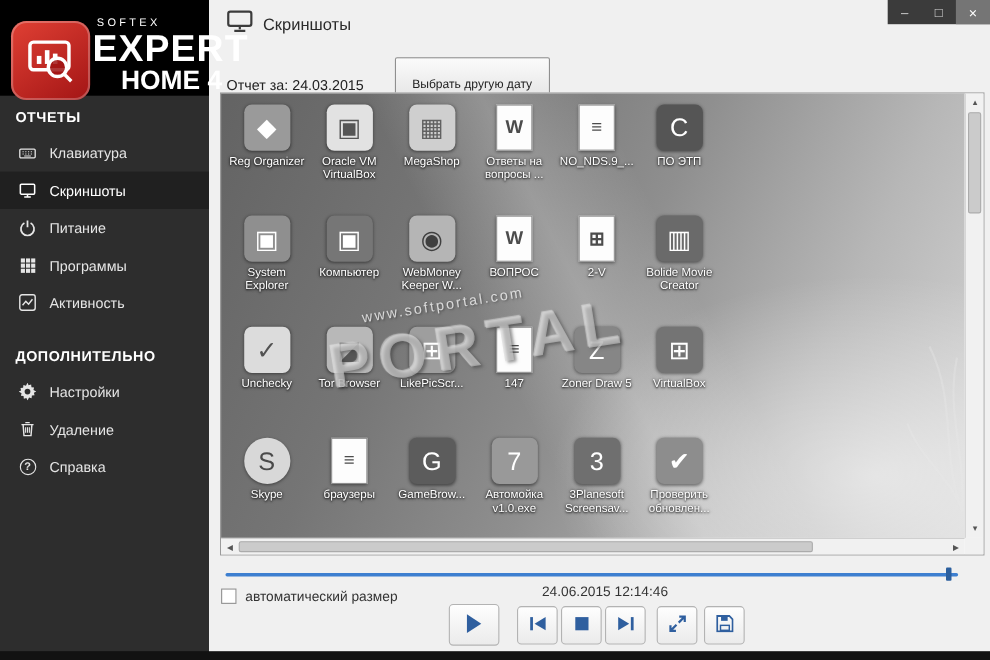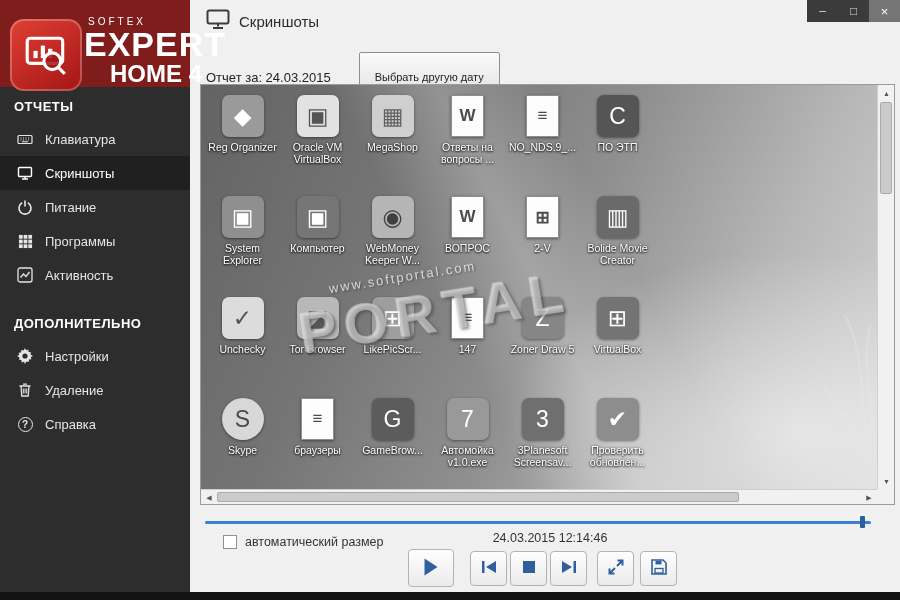--- a/index.html
+++ b/index.html
@@ -2,21 +2,21 @@
 <html><head>
 <meta charset="utf-8">
 <style>
   * { margin:0; padding:0; box-sizing:border-box; }
   html,body { background:#444; }
   body { font-family:"Liberation Sans", sans-serif; }
   .window { position:relative; width:900px; height:600px; background:#f0f0f0; overflow:hidden; cursor:default; margin:0 auto; }
 
   
   .sidebar { position:absolute; left:0; top:0; width:190px; height:600px; background:#2d2d2d; z-index:5; }
-  .logo-area { position:relative; height:87px; background:#7f1d1d; }
+  .logo-area { position:relative; height:87px; background:#000000; }
   .logo-icon { position:absolute; left:10px; top:19px; width:72px; height:72px; border-radius:14px;
                background:linear-gradient(145deg,#e04034,#a31515); display:flex; align-items:center; justify-content:center;
                box-shadow:inset 0 0 0 2px rgba(255,255,255,0.25); }
   .logo-text { position:absolute; left:84px; top:16px; color:#fff; }
   .brand { font-size:10px; letter-spacing:3px; margin-left:4px; }
   .product { font-size:34px; font-weight:bold; line-height:1.0; letter-spacing:1px; }
   .edition { font-size:24px; font-weight:bold; margin-left:26px; line-height:1.05; }
   .section-title { padding:12px 14px 8px 14px; color:#ffffff; font-weight:bold; font-size:13px; letter-spacing:0.5px; }
   .nav-item { height:34px; display:flex; align-items:center; padding-left:16px; gap:11px; color:#e5e5e5; font-size:13px; }
   .nav-item.active { background:#202020; color:#ffffff; }
@@ -74,21 +74,21 @@
   .h-rt { right:0; top:0; width:16px; height:15px; }
   .v-thumb { position:absolute; left:2px; right:2px; top:17px; height:92px; background:#cbcbcb; border:1px solid #ababab; border-radius:2px; }
   .h-thumb { position:absolute; top:2px; bottom:2px; left:16px; width:522px; background:#cbcbcb; border:1px solid #ababab; border-radius:2px; }
 
   
   .timeline { position:absolute; left:205px; top:516px; width:666px; height:12px; }
   .timeline-track { position:absolute; left:0; right:0; top:5px; height:3px; background:#3d7fd0; border-radius:2px; }
   .timeline-handle { position:absolute; right:6px; top:0; width:5px; height:12px; background:#2b5f9e; border-radius:1px; }
 
   
-  .autosize-row { position:absolute; left:223px; top:535px; display:flex; align-items:center; gap:8px; }
+  .autosize-row { position:absolute; left:201px; top:535px; display:flex; align-items:center; gap:8px; }
   .checkbox { width:14px; height:14px; background:#fff; border:1px solid #8f8f8f; }
   .autosize-label { font-size:12.5px; color:#333; }
   .timestamp { position:absolute; left:440px; top:531px; width:220px; text-align:center; font-size:12.5px; color:#333; }
   .player { position:absolute; left:408px; top:549px; display:flex; align-items:center; }
   .pbtn { height:35px; width:37px; background:linear-gradient(#fefefe,#ebebeb); border:1px solid #b3b3b3; border-radius:4px;
           display:flex; align-items:center; justify-content:center; }
   .pbtn.big { width:46px; height:38px; margin-right:16px; }
   .g2 { margin-left:3px; }
   .g10 { margin-left:10px; }
   .g6 { margin-left:6px; }
@@ -358,21 +358,21 @@
   <div class="timeline">
     <div class="timeline-track"></div>
     <div class="timeline-handle"></div>
   </div>
 
   <div class="autosize-row">
     <div class="checkbox"></div>
     <span class="autosize-label">автоматический размер</span>
   </div>
 
-  <div class="timestamp">24.03.2015 12:14:46</div>
+  <div class="timestamp">24.06.2015 12:14:46</div>
 
   <div class="player">
     <button class="pbtn big">
       <span><svg width="18" height="20" viewBox="0 0 18 20">
             <path d="M2.5 1.5l13 8.5-13 8.5z" fill="#2f5f9f"></path>
           </svg></span>
     </button>
     <button class="pbtn">
       <span><svg width="16" height="14" viewBox="0 0 16 14">
             <rect x="1" y="1" width="2.5" height="12" fill="#2f5f9f"></rect>

